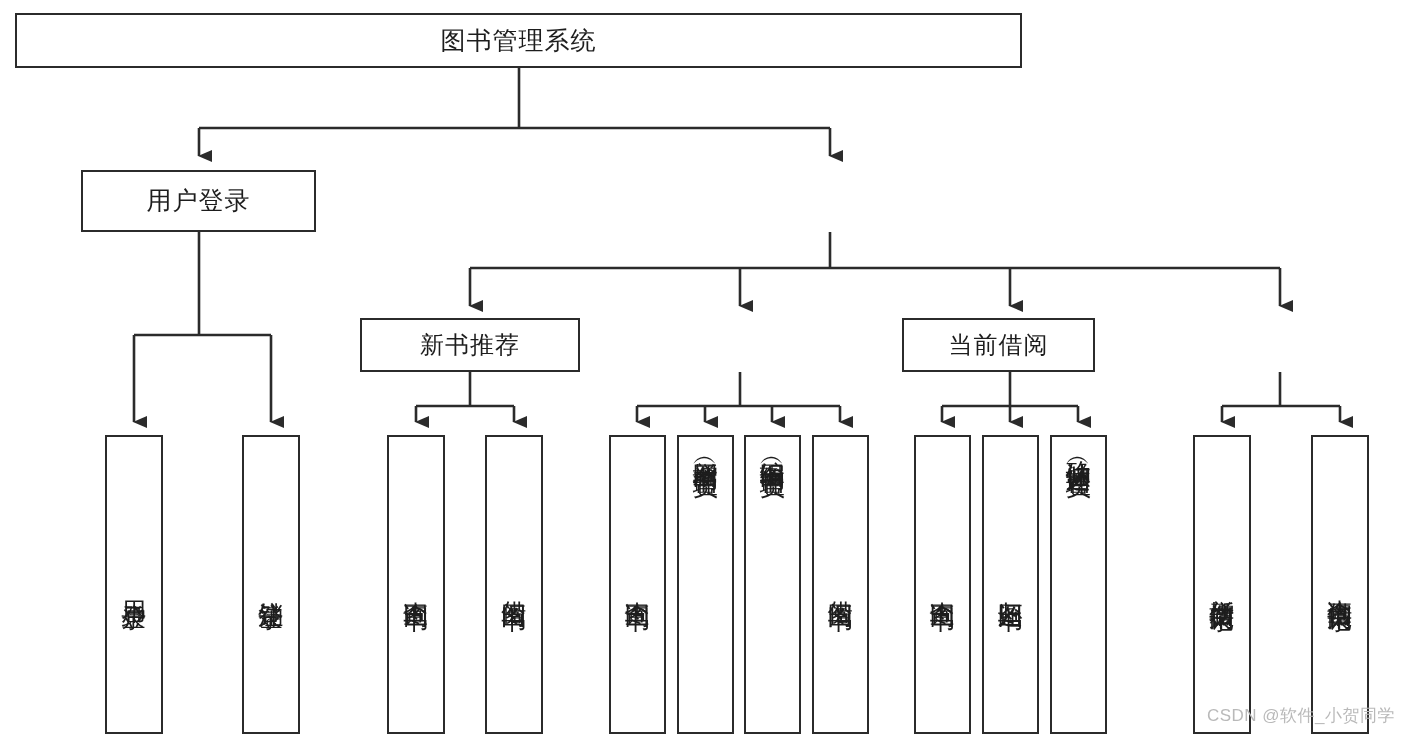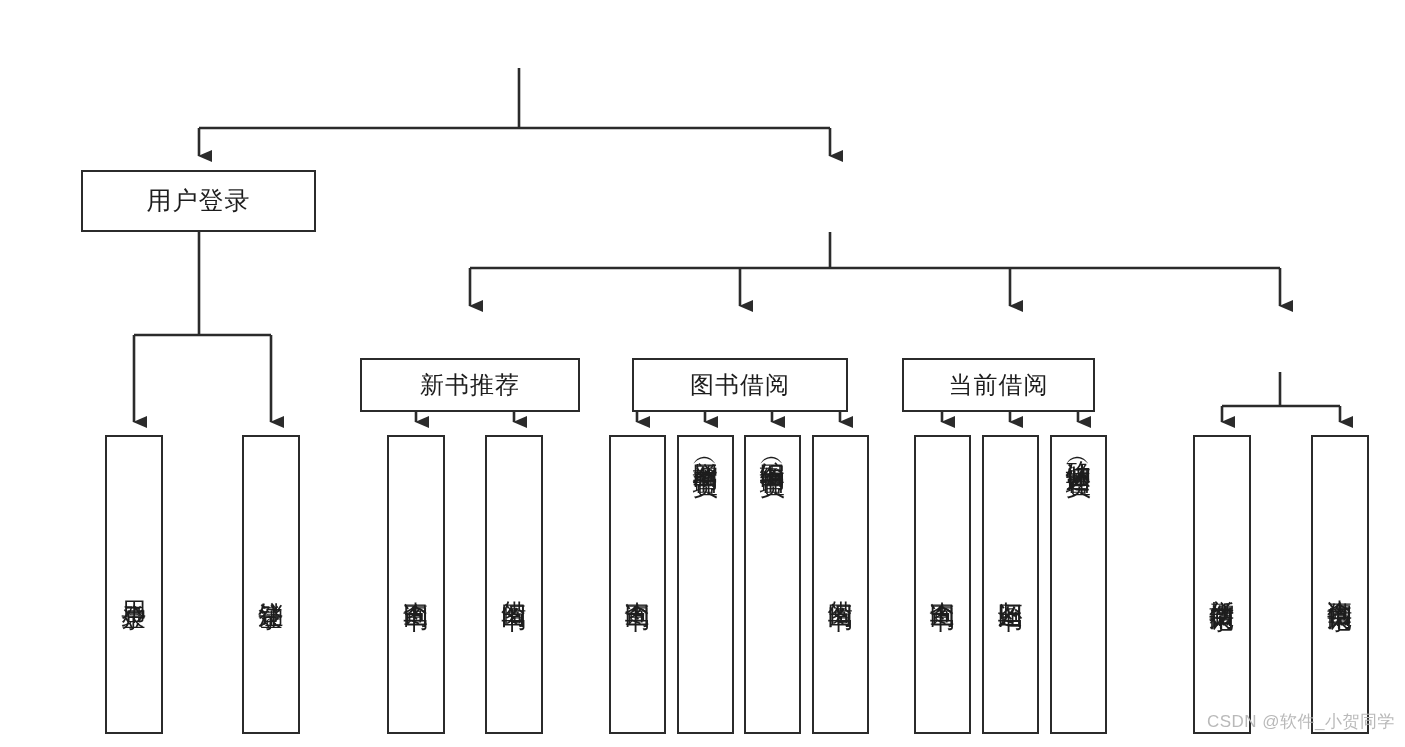--- a/index.html
+++ b/index.html
@@ -34,21 +34,20 @@
     justify-content: center;
     color: #1d1d1d;
   }
   .node.h {
     font-size: 25px;
     letter-spacing: 1px;
     line-height: 1.1;
   }
   .node.h.lvl3 {
     font-size: 24px;
-    margin-top: 40px;
   }
   .node.v {
     writing-mode: vertical-rl;
     text-orientation: upright;
     font-size: 25px;
     line-height: 1.22;
     letter-spacing: 2px;
     padding: 4px 0;
     justify-content: flex-start;
     align-items: center;
@@ -61,21 +60,21 @@
   }
   .node.v.align-top {
     justify-content: flex-start;
   }
   .node.v.align-mid {
     justify-content: center;
   }
   .watermark {
     position: absolute;
     right: 10px;
-    bottom: 14px;
+    bottom: 20px;
     font-size: 17px;
     color: #b9b9b9;
     letter-spacing: 0.5px;
     white-space: nowrap;
     pointer-events: none;
   }
 </style>
 </head>
 <body>
 
@@ -124,30 +123,30 @@
       <path d="M 1010 406 L 1010 422" marker-end="url(#arrow)"></path>
       <path d="M 1078 406 L 1078 422" marker-end="url(#arrow)"></path>
 
       <path d="M 1280 372 L 1280 406"></path>
       <path d="M 1222 406 L 1340 406"></path>
       <path d="M 1222 406 L 1222 422" marker-end="url(#arrow)"></path>
       <path d="M 1340 406 L 1340 422" marker-end="url(#arrow)"></path>
     </g>
   </svg>
 
+  <div class="node h" style="left:15px; top:13px; width:1007px; height:55px;">
+    <span>图书管理系统</span>
+  </div>
 
   <div class="node h" style="left:81px; top:170px; width:235px; height:62px;">
     <span>用户登录</span>
   </div>
 
   <div class="node h lvl3" style="left:360px; top:318px; width:220px; height:54px;">
     <span>新书推荐</span>
-  </div>
-  <div class="node h lvl3" style="left:632px; top:318px; width:216px; height:54px;">
-    <span>图书借阅</span>
   </div>
   <div class="node h lvl3" style="left:902px; top:318px; width:193px; height:54px;">
     <span>当前借阅</span>
   </div>
 
   <div class="node v align-mid" style="left:105px; top:435px; width:58px; height:299px;">
     <span class="vtext">用户登录</span>
   </div>
   <div class="node v align-mid" style="left:242px; top:435px; width:58px; height:299px;">
     <span class="vtext">注销登录</span>

